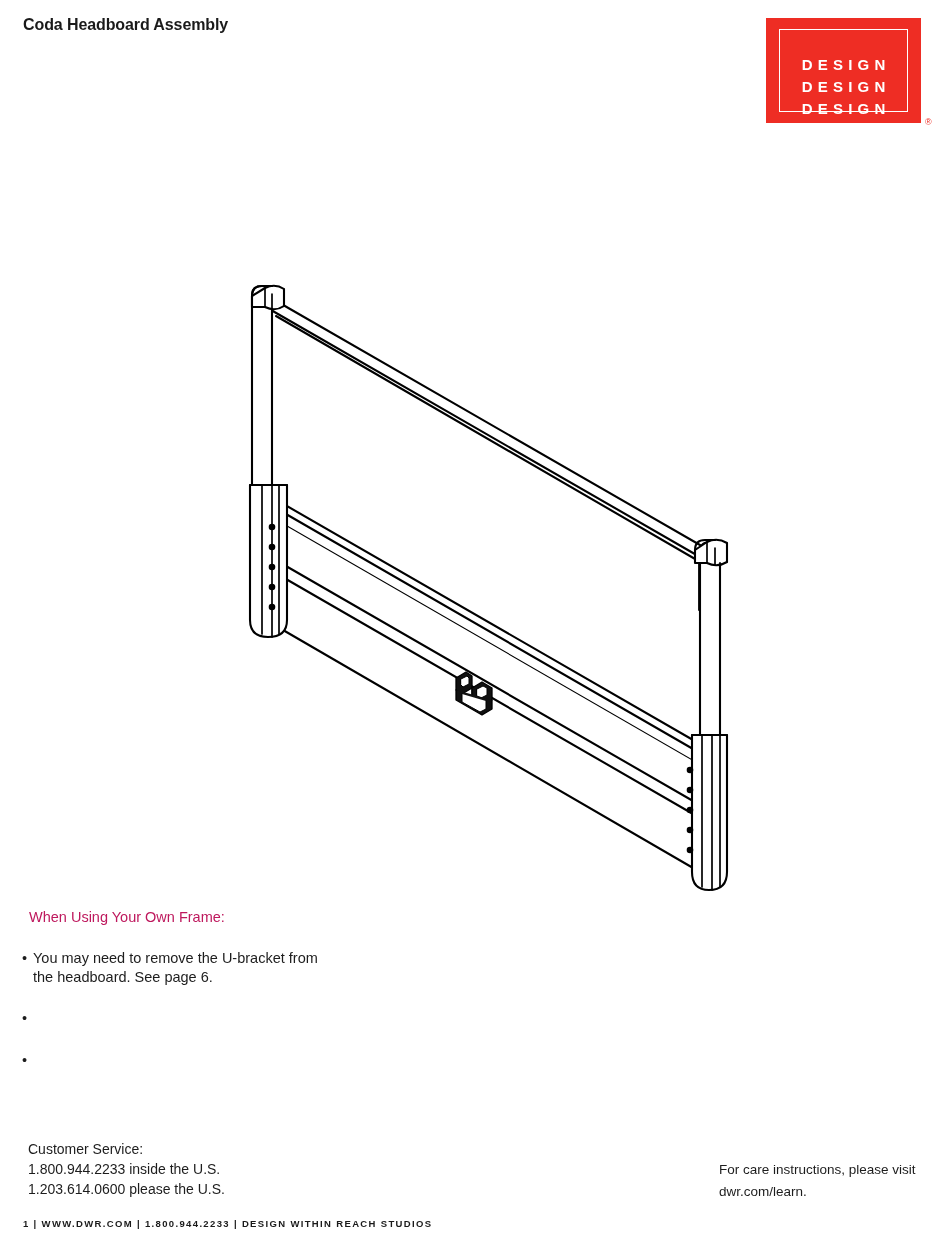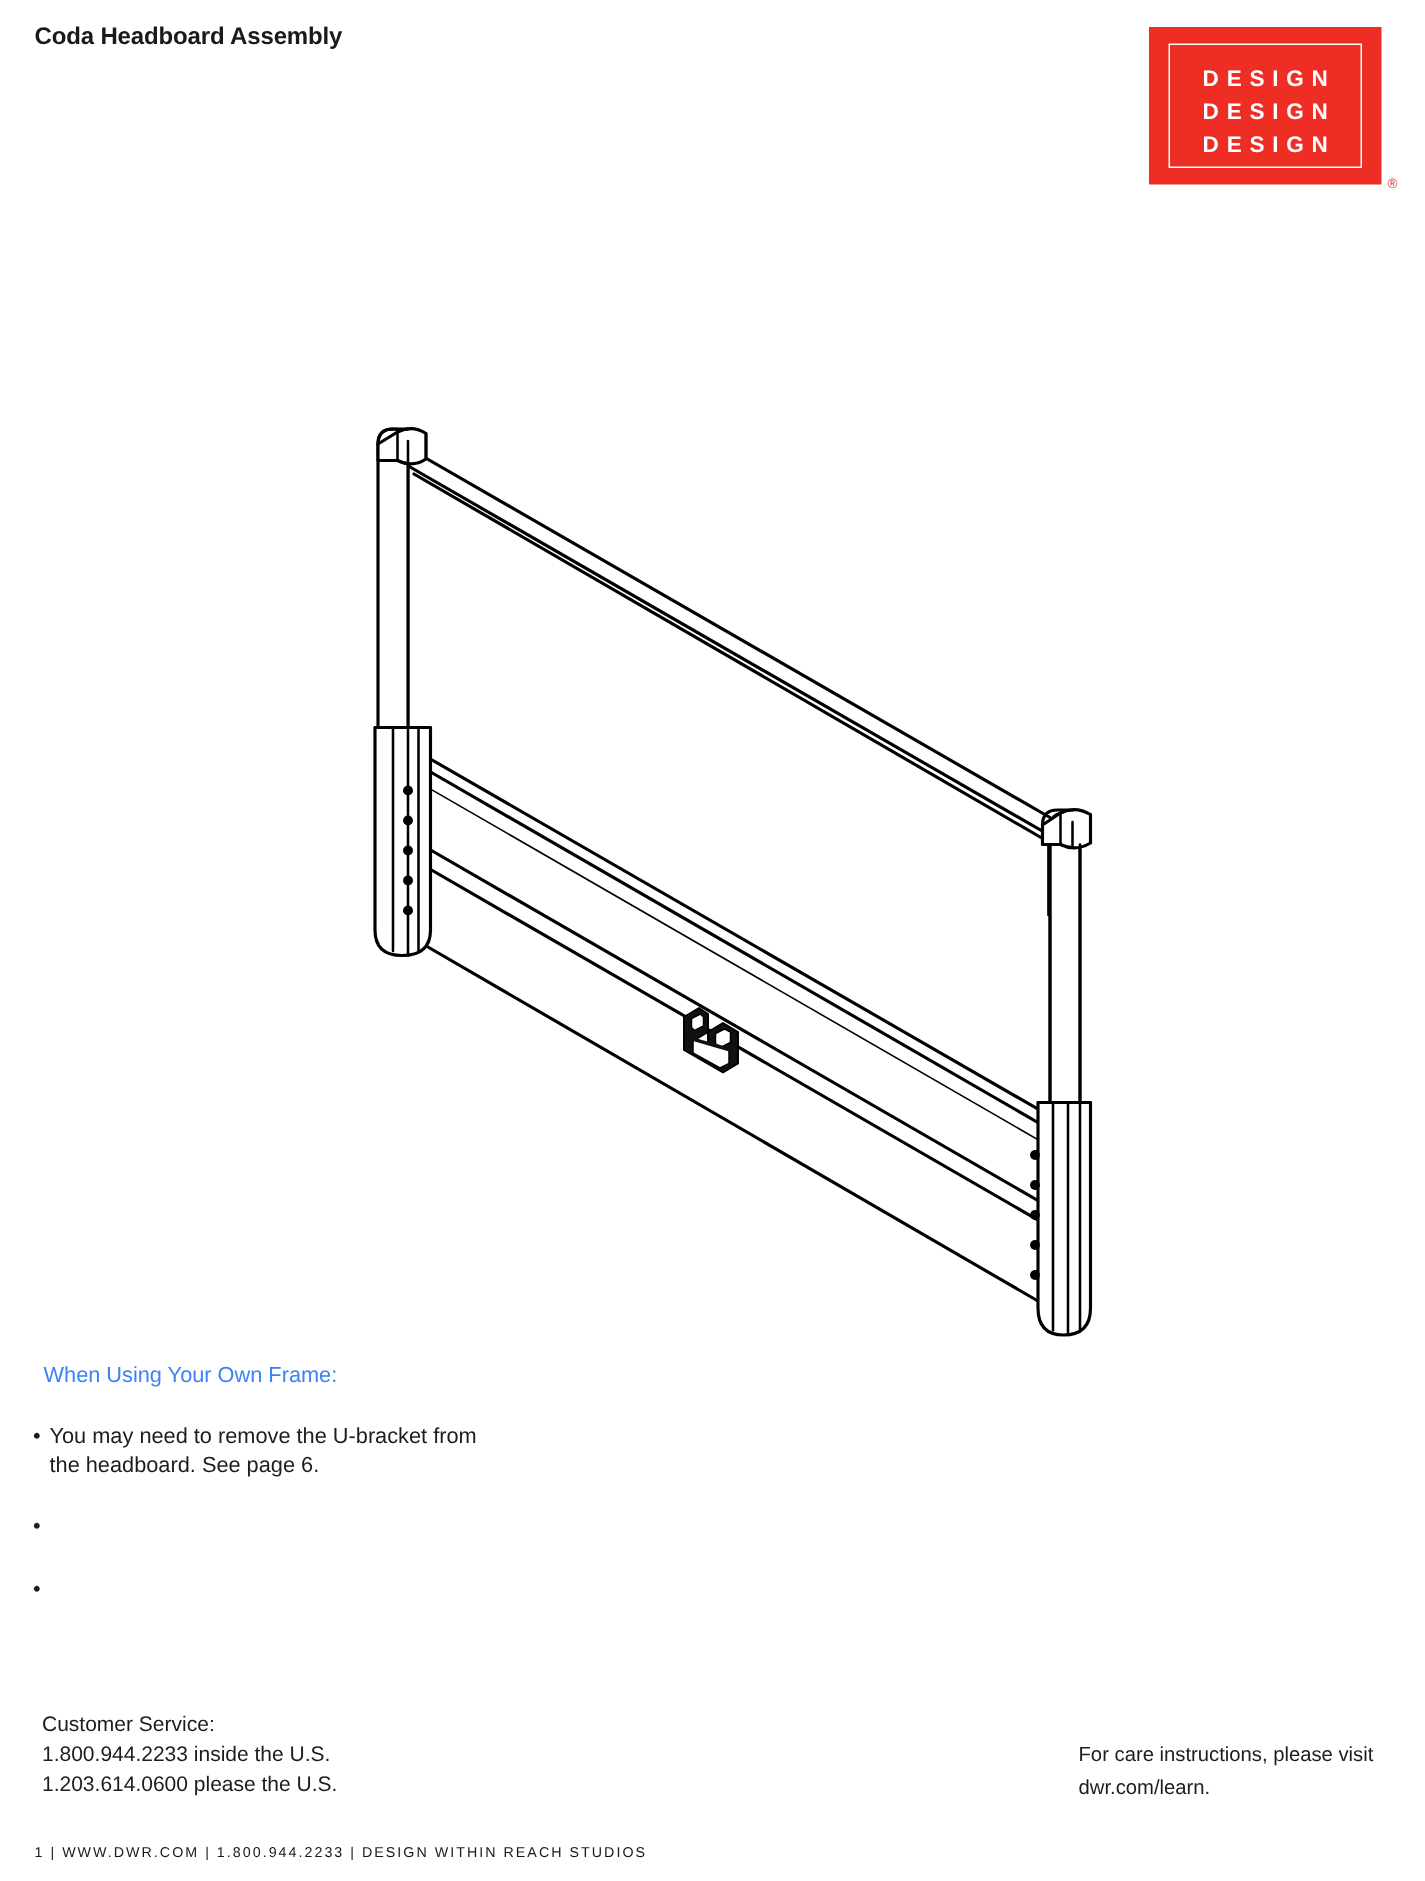--- a/index.html
+++ b/index.html
@@ -42,21 +42,21 @@
     left: 13px;
     top: 11px;
     right: 13px;
     bottom: 11px;
     border: 1.5px solid #ffffff;
     box-sizing: border-box;
   }
   .logo-lines {
     position: absolute;
     left: 0;
-    top: 4px;
+    top: 16px;
     width: 100%;
     height: 100%;
     display: flex;
     flex-direction: column;
     align-items: center;
     justify-content: center;
     gap: 7px;
     border-radius: 12px;
   }
   .logo-line {
@@ -92,21 +92,21 @@
   
   .notes {
     position: absolute;
     left: 22px;
     top: 908px;
     width: 420px;
   }
   .notes-heading {
     font-size: 14.5px;
     line-height: 1.3;
-    color: #3b82f6;
+    color: #be185d;
     margin-left: 7px;
     margin-bottom: 22px;
   }
   .note-item {
     display: flex;
     align-items: flex-start;
     margin-bottom: 22px;
   }
   .note-bullet {
     width: 11px;
@@ -139,25 +139,24 @@
     font-size: 13.5px;
     line-height: 1.6;
     color: #1d1d1d;
     white-space: pre-line;
   }
   .footer-bar {
     position: absolute;
     left: 23px;
     top: 1218px;
     font-size: 9.5px;
-    font-weight: normal;
+    font-weight: bold;
     letter-spacing: 1.35px;
     color: #1a1a1a;
     white-space: nowrap;
-    margin-top: 12px;
   }
 </style>
 </head>
 <body>
 
 <div class="page-title">Coda Headboard Assembly</div>
 
 <div class="logo-block">
   <div class="logo-inner-border"></div>
   <div class="logo-lines">

